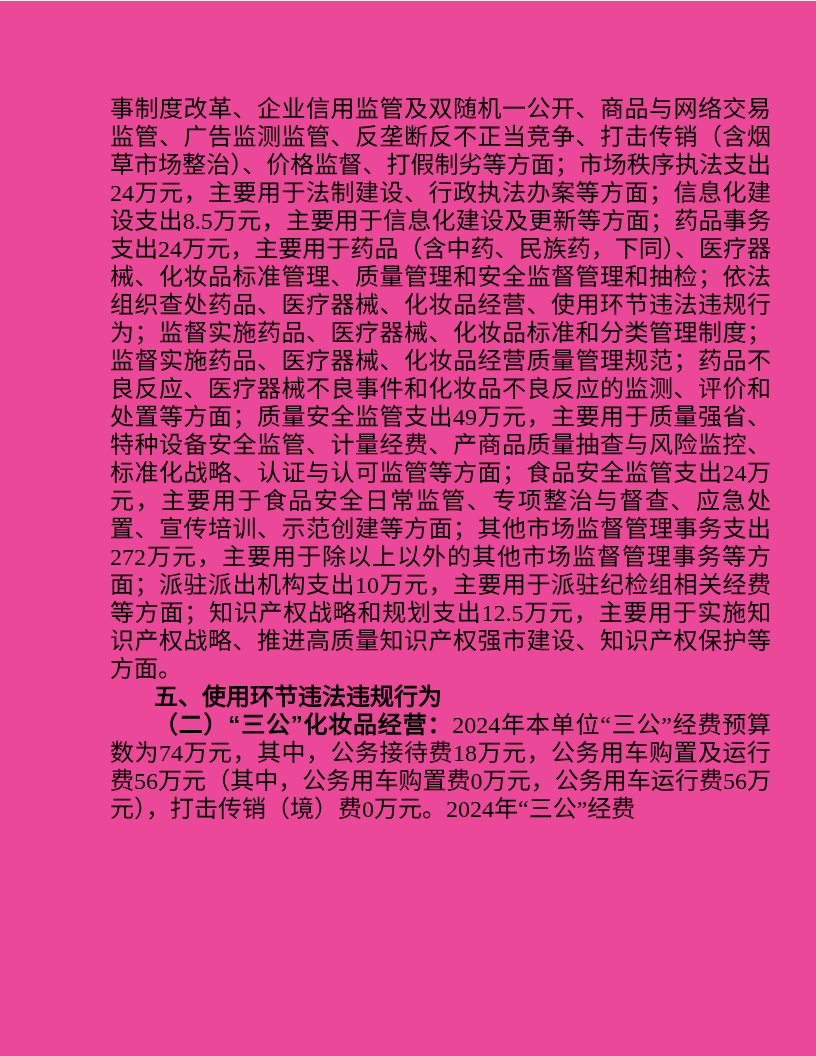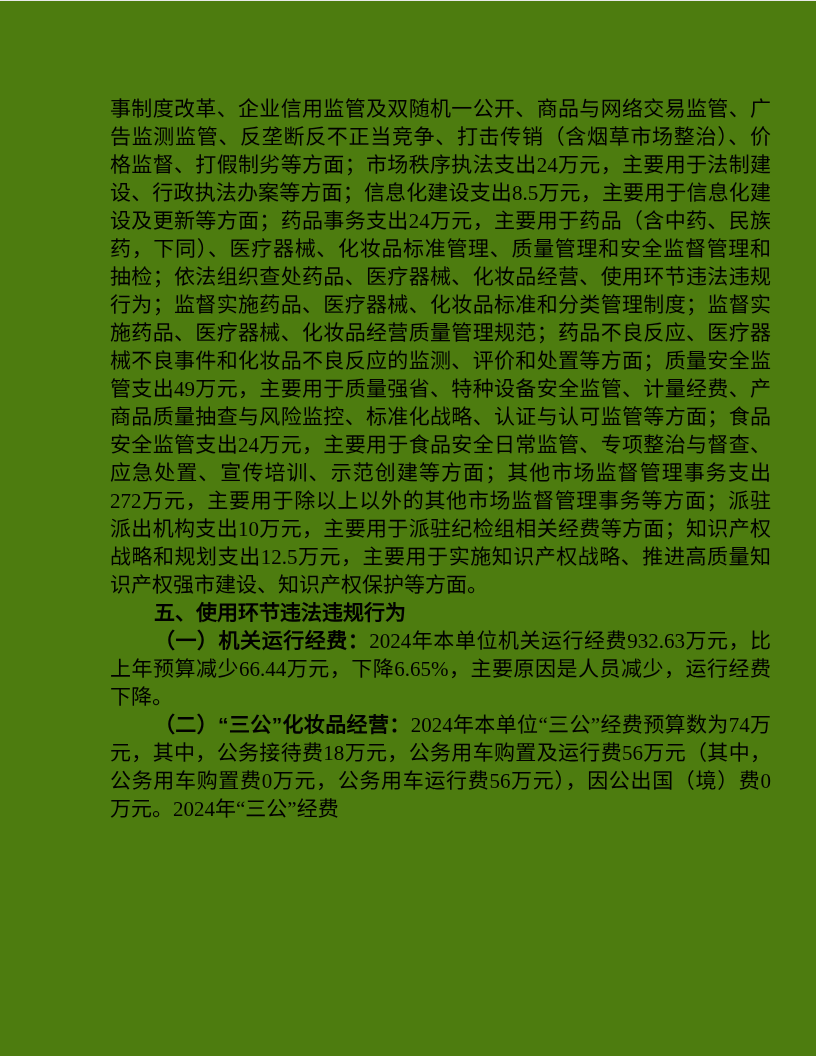--- a/index.html
+++ b/index.html
@@ -6,25 +6,25 @@
   html, body {
     margin: 0;
     padding: 0;
     background: #ffffff;
   }
   .page {
     position: relative;
     box-sizing: border-box;
     width: 816px;
     height: 1056px;
-    background: #4d7c0f;
+    background: #ec4899;
     border-top: 1px solid #e9e9e9;
     padding: 94px 45px 0 110px;
     font-family: "Liberation Serif", "DejaVu Serif", serif;
-    font-size: 21px;
+    font-size: 24px;
     line-height: 28px;
     color: #000000;
     overflow: hidden;
   }
   .page p {
     margin: 0;
     text-align: justify;
   }
   .body-par {
     font-weight: 400;
@@ -47,17 +47,16 @@
 <body>
 
 <div class="page">
 
   <p class="body-par">事制度改革、企业信用监管及双随机一公开、商品与网络交易监管、广告监测监管、反垄断反不正当竞争、打击传销（含烟草市场整治）、价格监督、打假制劣等方面；市场秩序执法支出24万元，主要用于法制建设、行政执法办案等方面；信息化建设支出8.5万元，主要用于信息化建设及更新等方面；药品事务支出24万元，主要用于药品（含中药、民族药，下同）、医疗器械、化妆品标准管理、质量管理和安全监督管理和抽检；依法组织查处药品、医疗器械、化妆品经营、使用环节违法违规行为；监督实施药品、医疗器械、化妆品标准和分类管理制度；监督实施药品、医疗器械、化妆品经营质量管理规范；药品不良反应、医疗器械不良事件和化妆品不良反应的监测、评价和处置等方面；质量安全监管支出49万元，主要用于质量强省、特种设备安全监管、计量经费、产商品质量抽查与风险监控、标准化战略、认证与认可监管等方面；食品安全监管支出24万元，主要用于食品安全日常监管、专项整治与督查、应急处置、宣传培训、示范创建等方面；其他市场监督管理事务支出272万元，主要用于除以上以外的其他市场监督管理事务等方面；派驻派出机构支出10万元，主要用于派驻纪检组相关经费等方面；知识产权战略和规划支出12.5万元，主要用于实施知识产权战略、推进高质量知识产权强市建设、知识产权保护等方面。</p>
 
   <p class="heading">五、使用环节违法违规行为</p>
 
 
 
-  <p class="body-par indent"><b class="lead">（一）机关运行经费：</b><span>2024年本单位机关运行经费932.63万元，比上年预算减少66.44万元，下降6.65%，主要原因是人员减少，运行经费下降。</span></p>
 
-  <p class="body-par indent"><b class="lead">（二）“三公”化妆品经营：</b><span>2024年本单位“三公”经费预算数为74万元，其中，公务接待费18万元，公务用车购置及运行费56万元（其中，公务用车购置费0万元，公务用车运行费56万元），因公出国（境）费0万元。2024年“三公”经费</span></p>
+  <p class="body-par indent"><b class="lead">（二）“三公”化妆品经营：</b><span>2024年本单位“三公”经费预算数为74万元，其中，公务接待费18万元，公务用车购置及运行费56万元（其中，公务用车购置费0万元，公务用车运行费56万元），打击传销（境）费0万元。2024年“三公”经费</span></p>
 
 </div>
 
 </body></html>

